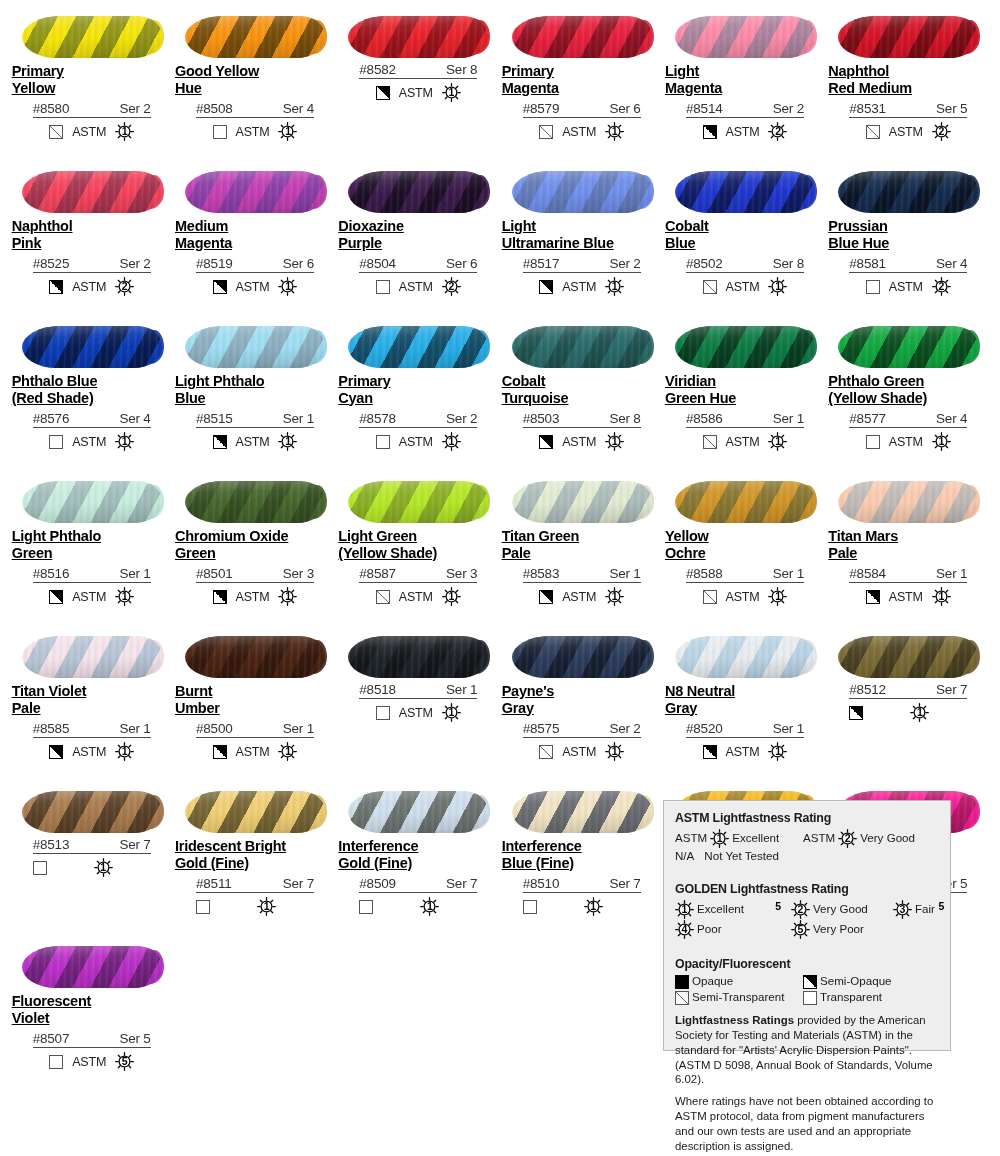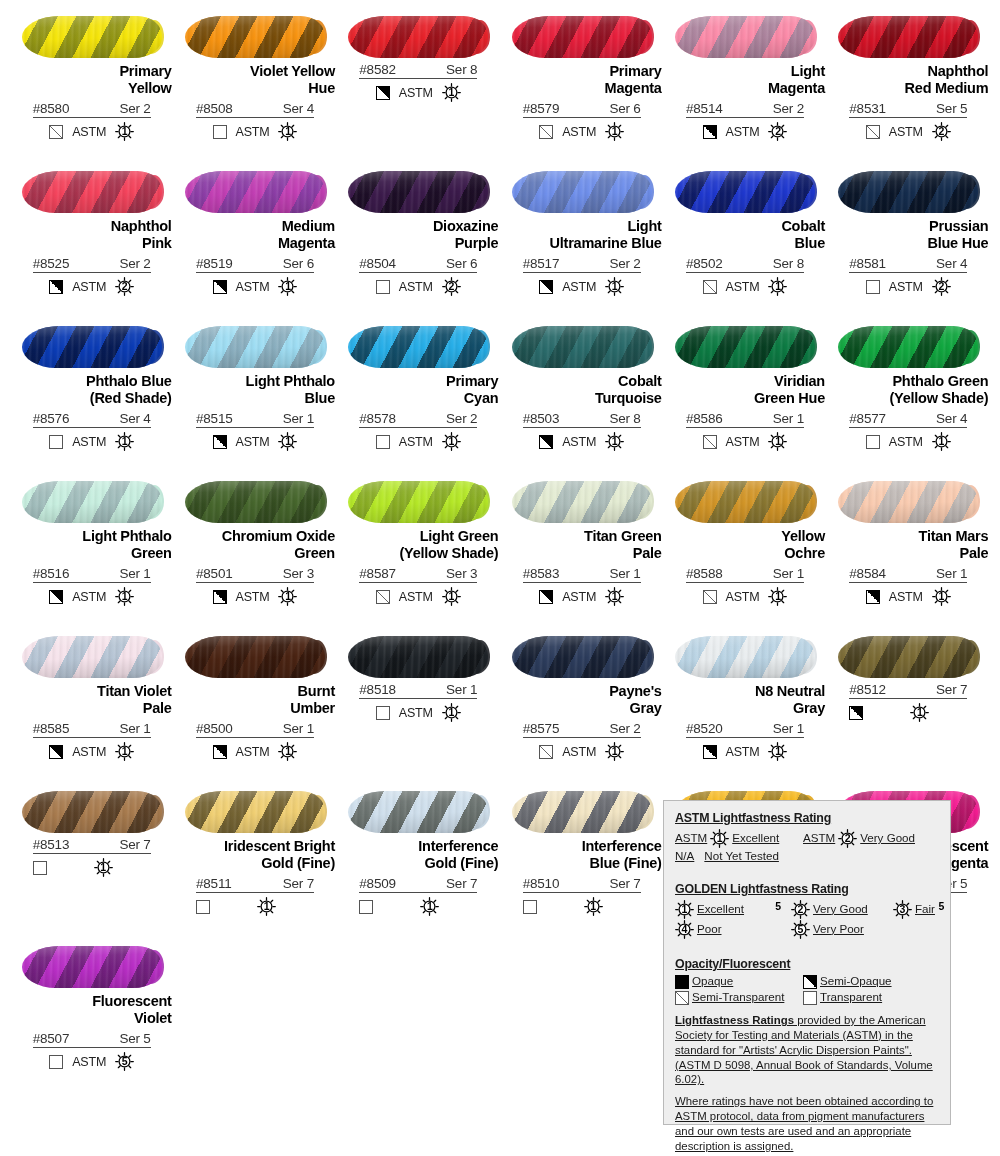--- a/index.html
+++ b/index.html
@@ -70,25 +70,26 @@
     width: 16px; height: 34px;
     border-radius: 0 10px 14px 0 / 0 17px 17px 0;
     opacity: 0.85;
   }
   
   .pname {
     margin-top: 5px;
     font-weight: bold;
     font-size: 14.5px;
     line-height: 16.5px;
-    text-align: right;
+    text-align: left;
     letter-spacing: -0.25px;
     color: #000;
     width: 160px;
     height: 34px;
+    text-decoration: underline;
   }
   .pname .l2 { display: block; }
   .idrow {
     margin-top: 4px;
     width: 118px;
     display: flex;
     justify-content: space-between;
     align-items: baseline;
     border-bottom: 1.4px solid #4a4a4a;
     padding-bottom: 1px;
@@ -145,28 +146,27 @@
     font-size: 10.5px;
     font-weight: bold;
     line-height: 1;
     color: #000;
     z-index: 2;
   }
   
   #legend {
     position: absolute;
     left: 663px; top: 800px;
-    width: 288px; height: 325px;
+    width: 288px; height: 251px;
     background: #eeeeee;
     border: 1px solid #b9b9b9;
     padding: 10px 10px 8px 11px;
     font-size: 11.6px;
     color: #1a1a1a;
     line-height: 1.28;
-    text-decoration: underline;
   }
   .lg-head {
     font-weight: bold;
     font-size: 12.4px;
     margin-bottom: 2px;
     letter-spacing: -0.2px;
   }
   .lg-head.sp { margin-top: 18px; }
   .lg-line {
     display: flex;
@@ -237,21 +237,21 @@
       <div class="swatch-card">
         <div class="smear-wrap">
           <div class="smear-tail" style="background:#e07d08"></div>
           <div class="smear">
             <div class="smear-base" style="background:#F79310"></div>
             <div class="smear-stripes" style="background:repeating-linear-gradient(118deg, rgba(0,0,0,0) 0px, rgba(0,0,0,0) 16px, #2a2205 16px, #2a2205 32px)"></div>
             <div class="smear-streaks"></div>
             <div class="smear-gloss"></div>
           </div>
         </div>
-        <div class="pname"><span class="l1">Violet Yellow</span><span class="l2">Hue</span></div>
+        <div class="pname"><span class="l1">Good Yellow</span><span class="l2">Hue</span></div>
         <div class="idrow">
           <span>#8508</span>
           <span>Ser 4</span>
         </div>
         <div class="ratingrow">
           <span class="opbox transparent"></span>
           <span class="astm-label">ASTM</span>
           <span class="sun">
             <svg width="19" height="19" viewBox="0 0 19 19">
               <g stroke="#000" stroke-width="1.25" stroke-linecap="round">

